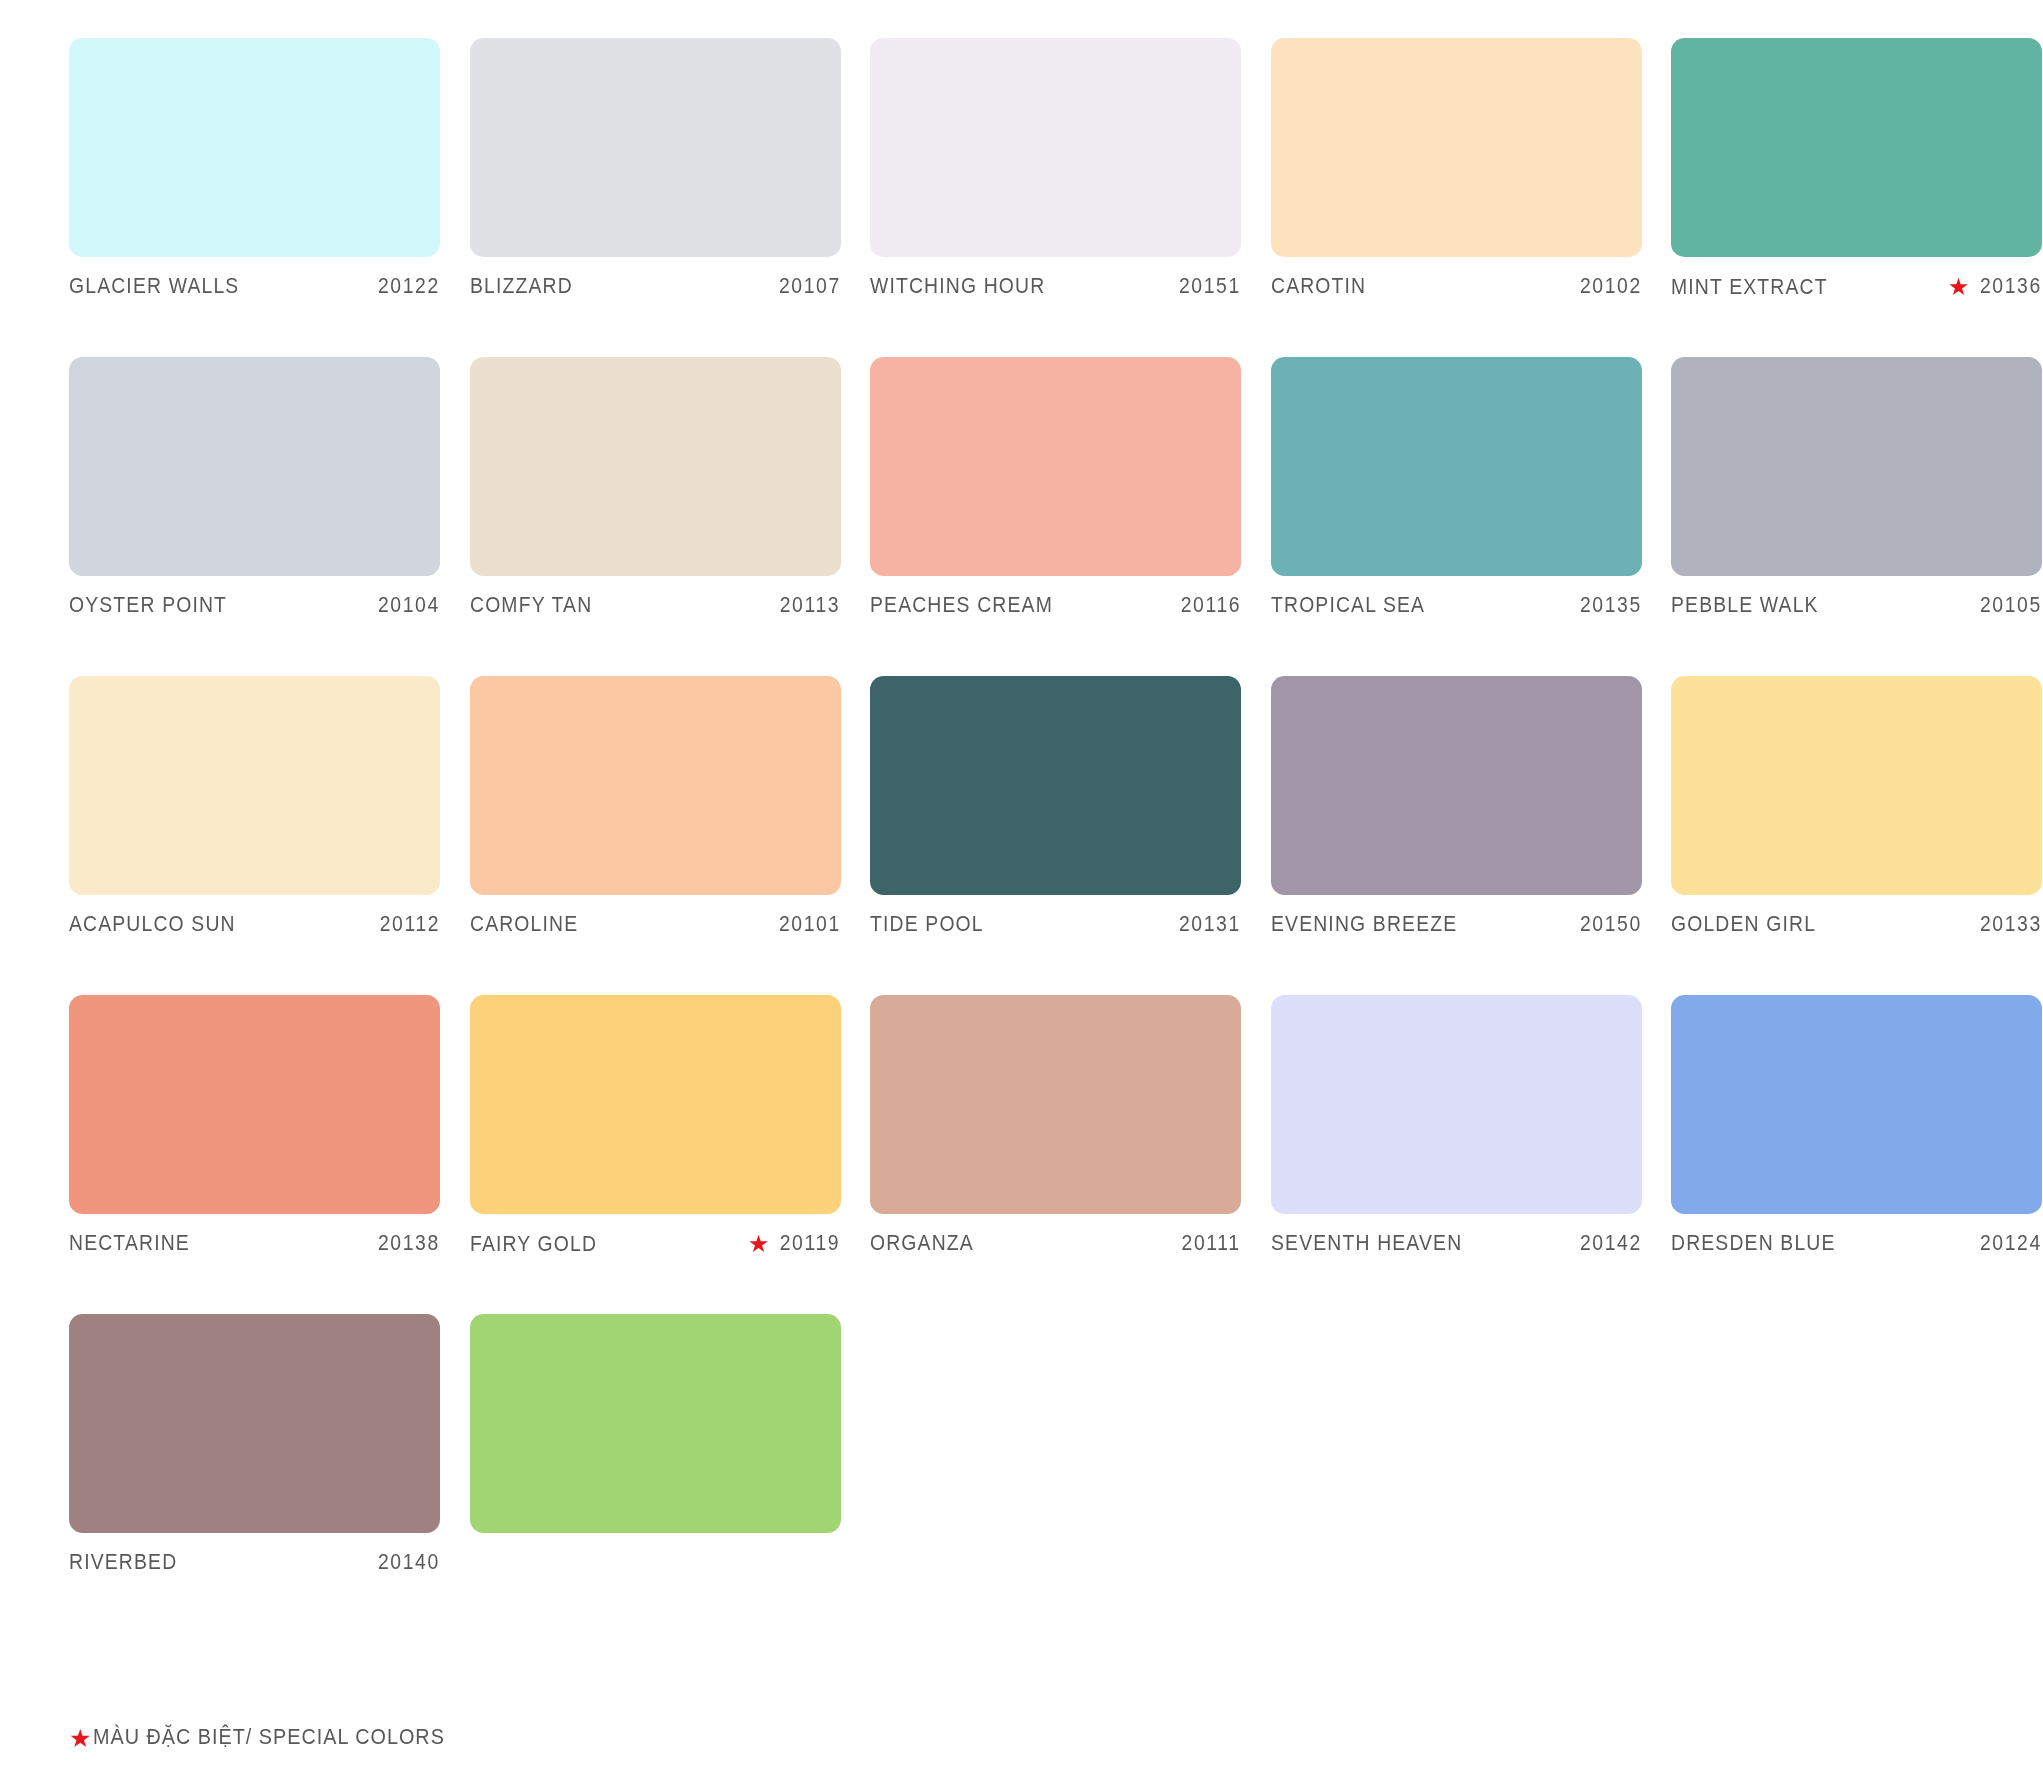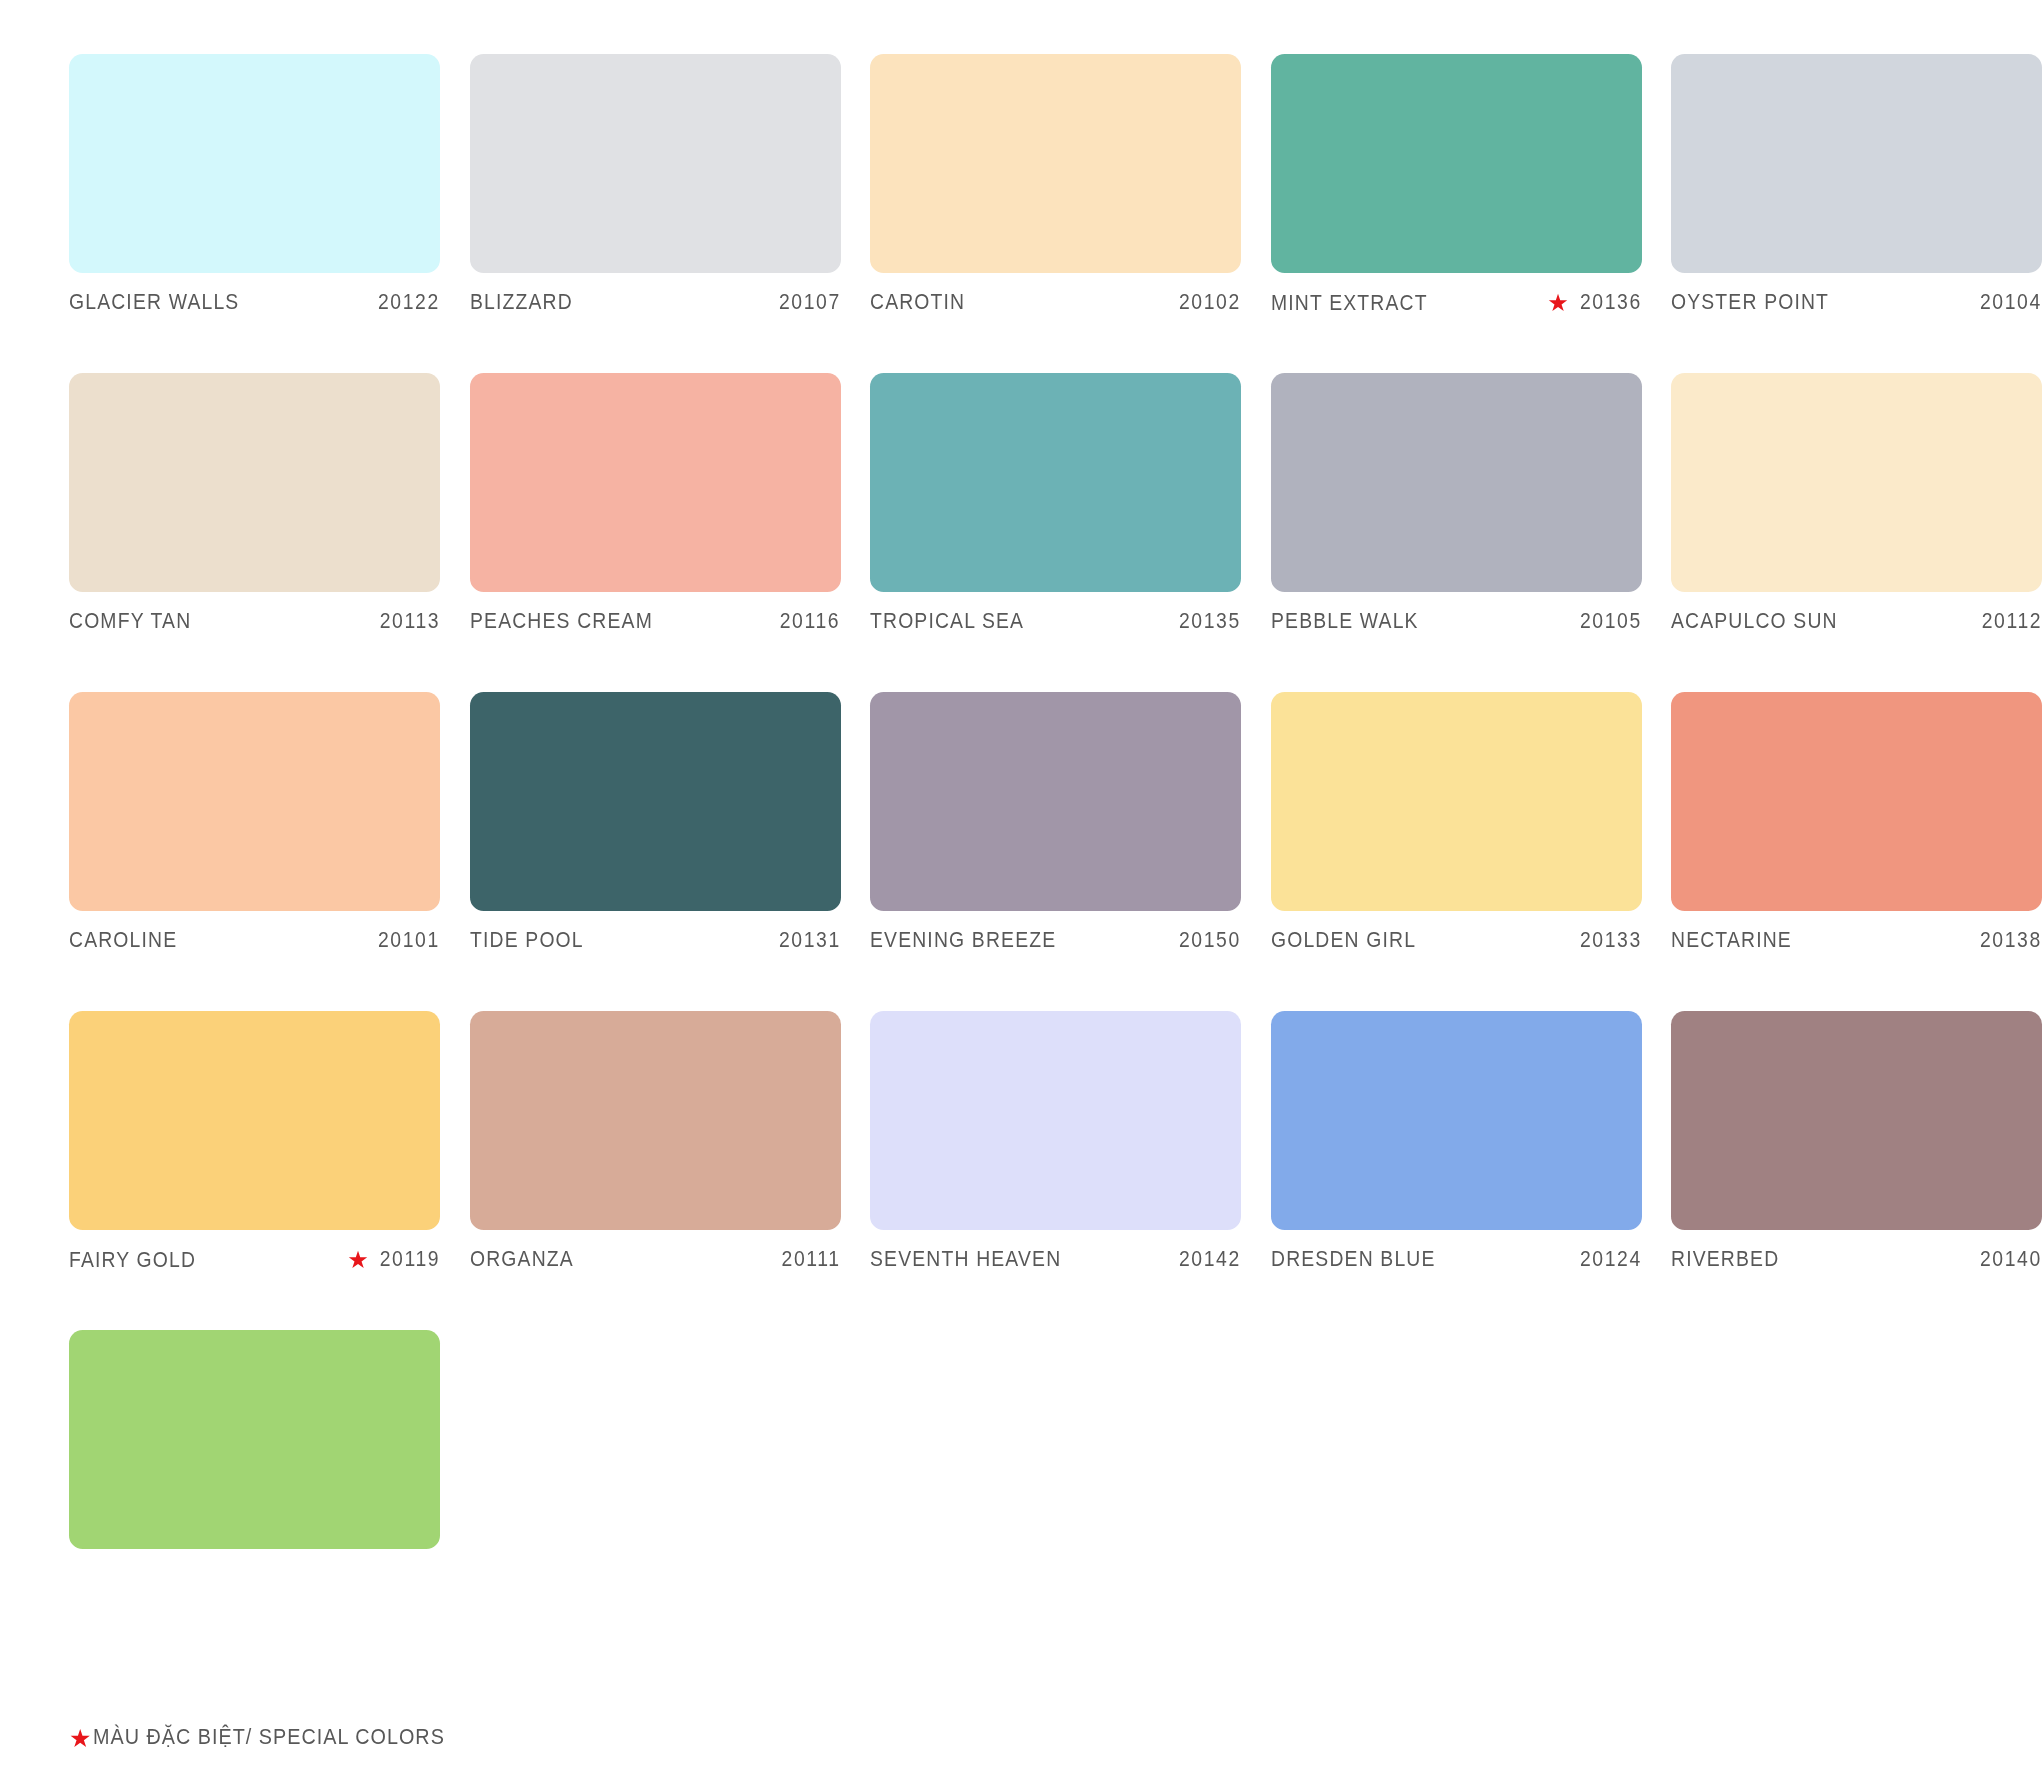--- a/index.html
+++ b/index.html
@@ -14,21 +14,21 @@
     font-family: "Liberation Sans", sans-serif;
     -webkit-font-smoothing: antialiased;
     overflow: hidden;
   }
 
   .page {
     position: relative;
     width: 2043px;
     height: 1791px;
     box-sizing: border-box;
-    padding: 54px 0 0 69px;
+    padding: 38px 0 0 69px;
     background: #ffffff;
   }
 
   .swatch-grid {
     display: grid;
     grid-template-columns: repeat(5, 371px);
     column-gap: 29.5px;
     row-gap: 56px;
     width: 1886px;
   }
@@ -128,20 +128,29 @@
       <div class="swatch-cell">
         <div class="swatch-chip" style="background: rgb(224, 225, 228);"></div>
         <div class="swatch-caption">
           <span class="swatch-name">BLIZZARD</span>
           <span class="code-wrap">
             <span class="swatch-code">20107</span>
           </span>
         </div>
       </div>
       <div class="swatch-cell">
+        <div class="swatch-chip" style="background: rgb(240, 235, 242);"></div>
+        <div class="swatch-caption">
+          <span class="swatch-name">WITCHING HOUR</span>
+          <span class="code-wrap">
+            <span class="swatch-code">20151</span>
+          </span>
+        </div>
+      </div>
+      <div class="swatch-cell">
         <div class="swatch-chip" style="background: rgb(252, 227, 189);"></div>
         <div class="swatch-caption">
           <span class="swatch-name">CAROTIN</span>
           <span class="code-wrap">
             <span class="swatch-code">20102</span>
           </span>
         </div>
       </div>
       <div class="swatch-cell">
         <div class="swatch-chip" style="background: rgb(97, 180, 160);"></div>

